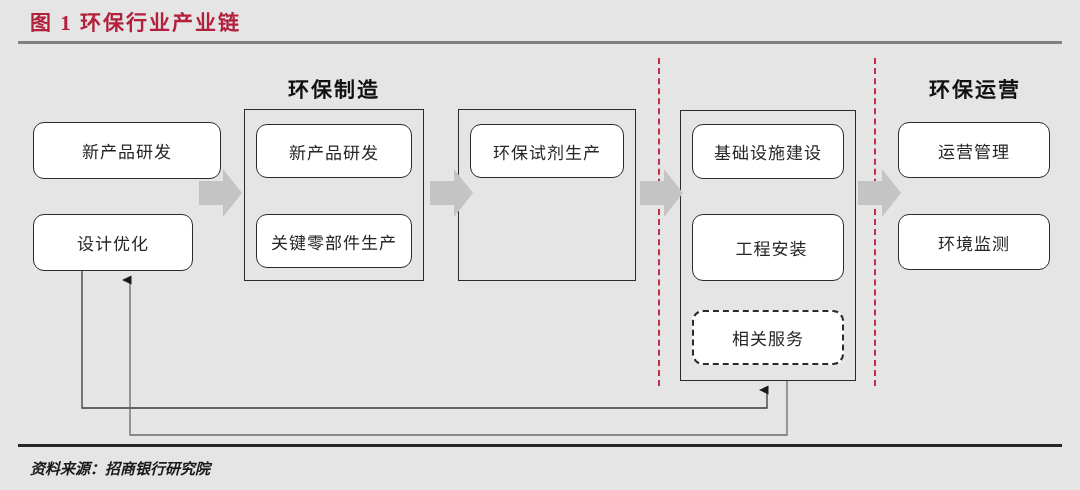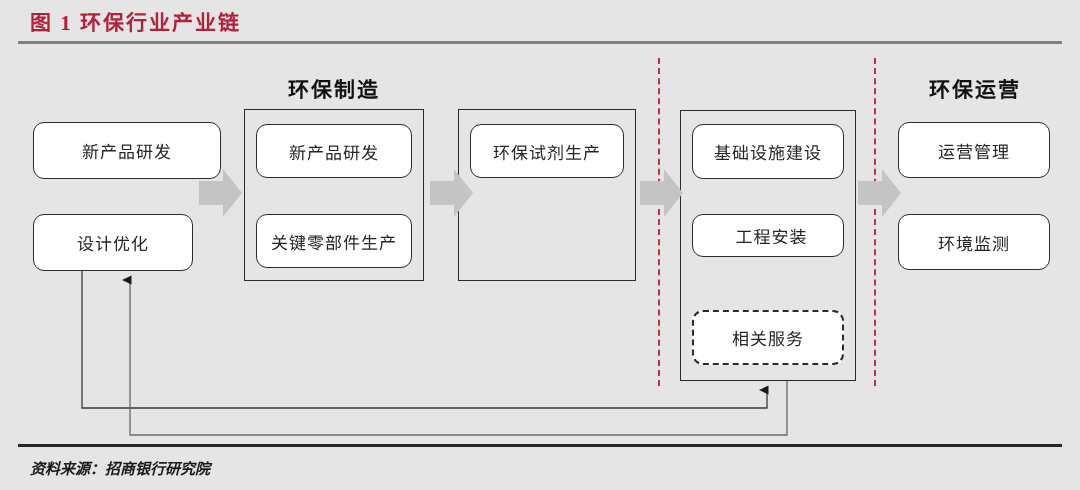--- a/index.html
+++ b/index.html
@@ -143,21 +143,21 @@
 
   <div class="group-box" style="left:244px; top:109px; width:180px; height:172px;"></div>
   <div class="node" style="left:256px; top:124px; width:156px; height:54px;">新产品研发</div>
   <div class="node" style="left:256px; top:214px; width:156px; height:54px;">关键零部件生产</div>
 
   <div class="group-box" style="left:458px; top:109px; width:178px; height:172px;"></div>
   <div class="node" style="left:470px; top:124px; width:154px; height:54px;">环保试剂生产</div>
 
   <div class="group-box" style="left:680px; top:110px; width:176px; height:271px;"></div>
   <div class="node" style="left:692px; top:124px; width:152px; height:55px;">基础设施建设</div>
-  <div class="node" style="left:692px; top:214px; width:152px; height:43px;padding-left:7px;">工程安装</div>
+  <div class="node" style="left:692px; top:214px; width:152px; height:67px;padding-left:7px;">工程安装</div>
   <div class="node dashed" style="left:692px; top:310px; width:152px; height:55px;">相关服务</div>
 
   <div class="node" style="left:898px; top:122px; width:152px; height:56px;">运营管理</div>
   <div class="node" style="left:898px; top:214px; width:152px; height:56px;">环境监测</div>
 
   <svg class="block-arrow" style="left:199px; top:168px;" width="44" height="50" viewBox="0 0 44 50">
     <polygon points="0,13 24,13 24,1 43,25 24,49 24,37 0,37" fill="#c4c4c4"></polygon>
   </svg>
   <svg class="block-arrow" style="left:430px; top:168px;" width="44" height="50" viewBox="0 0 44 50">
     <polygon points="0,13 24,13 24,1 43,25 24,49 24,37 0,37" fill="#c4c4c4"></polygon>

